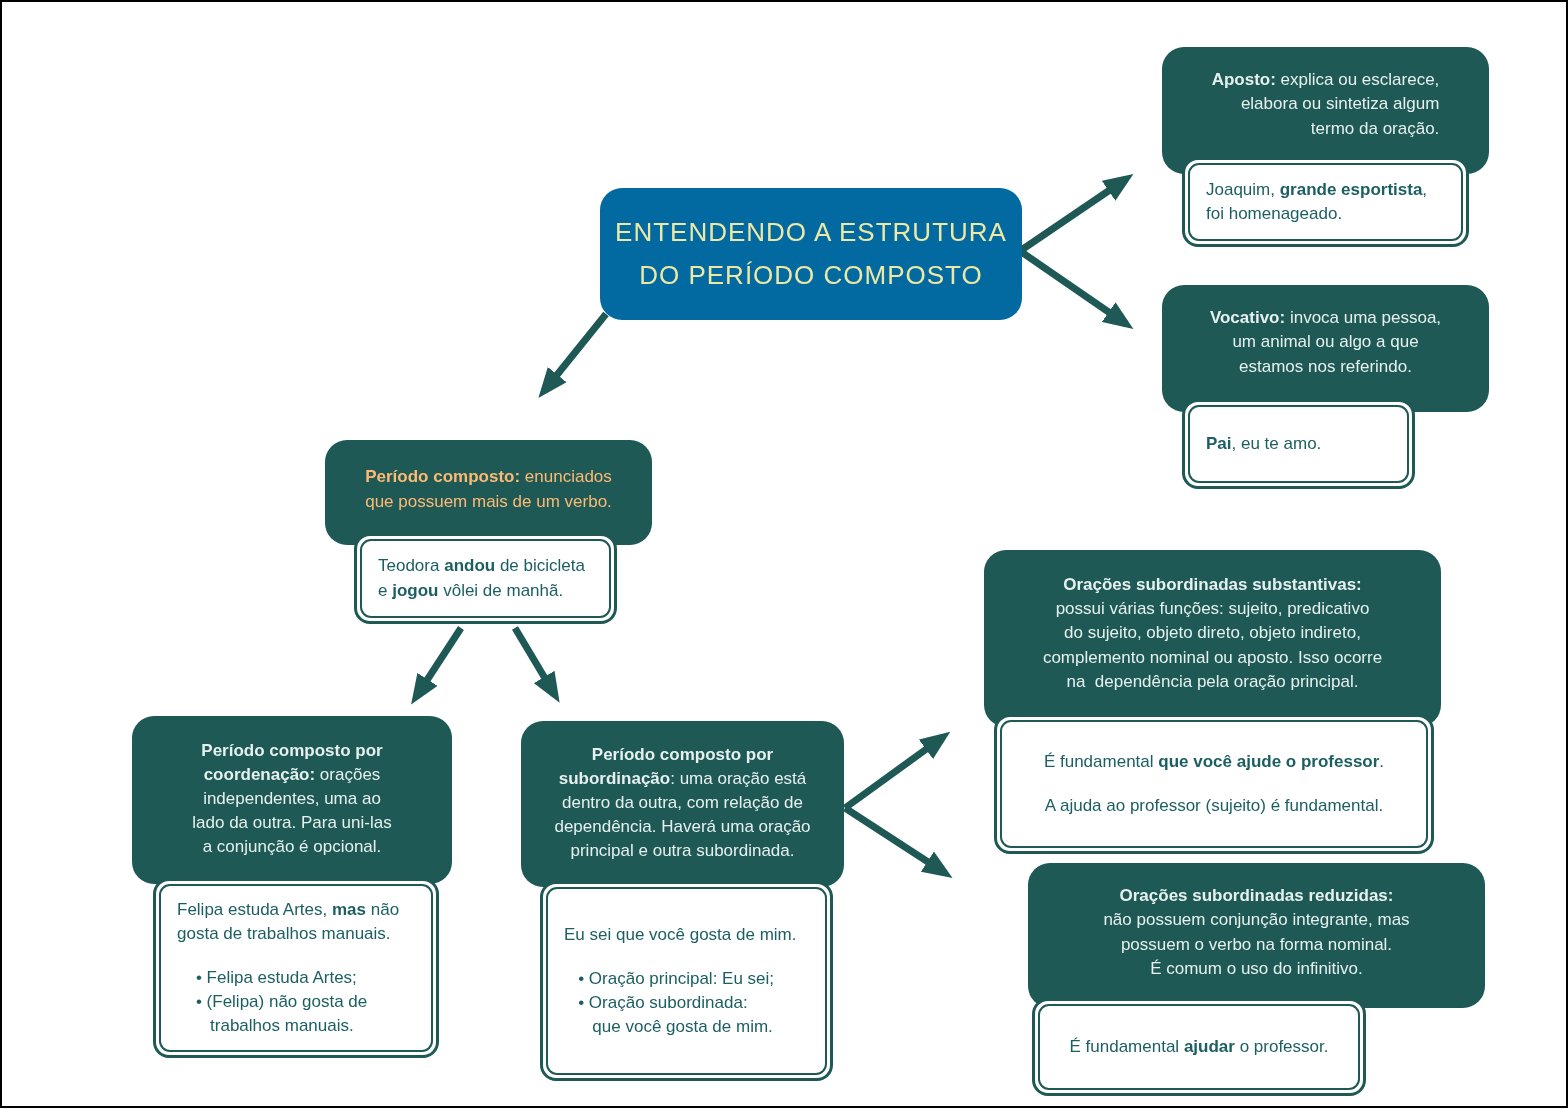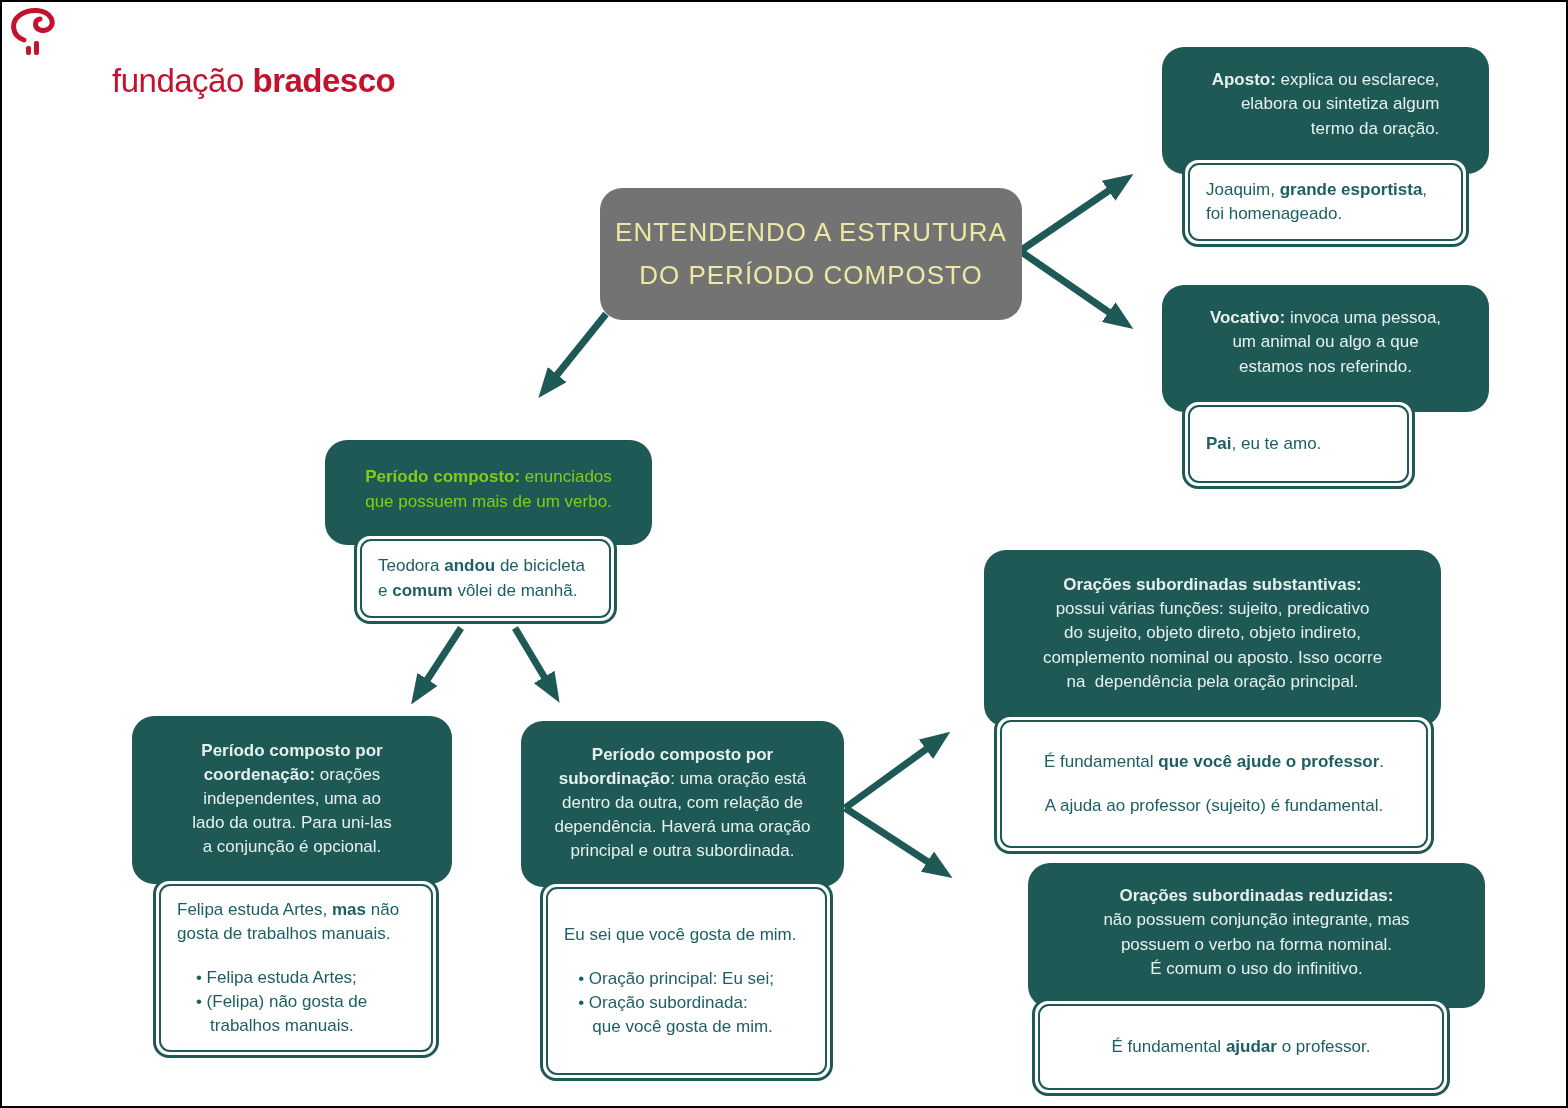--- a/index.html
+++ b/index.html
@@ -62,49 +62,39 @@
   .rp + .rp{margin-top:20px;}
   .ta-left{text-align:left;}
   .ta-center{text-align:center;}
   .white-inner .bold{font-weight:700;}
 </style>
 </head>
 <body>
 
 <div class="page" style="background: rgb(255, 255, 255); border-color: rgb(0, 0, 0);">
 
-  <div class="logo">
-    <svg class="logo-mark" viewBox="0 0 50 56">
-      <path d="M14 34 C2 30 0 16 10 9 C20 2 36 3 41 12 C45 20 38 26 30 24 C24 22 24 14 30 13" fill="none" stroke="#C4122E" stroke-width="5" stroke-linecap="round"></path>
-      <rect x="16" y="40" width="5" height="9" rx="2" fill="#C4122E"></rect>
-      <rect x="24" y="35" width="5" height="14" rx="2" fill="#C4122E"></rect>
-    </svg>
-    <div class="logo-text" style="color: rgb(196, 18, 46);">
-      <span class="lt1">fundação </span><span class="lt2">bradesco</span>
-    </div>
-  </div>
 
   <svg class="arrow-layer" width="1568" height="1108" viewBox="0 0 1568 1108">
     <defs>
       <marker id="ah" markerUnits="userSpaceOnUse" markerWidth="30" markerHeight="24" refX="21" refY="12" orient="auto">
         <path d="M0,0 L30,12 L0,24 Z" fill="#1E5955"></path>
       </marker>
     </defs>
     <g stroke="#1E5955" stroke-width="7" fill="none">
       <line x1="1018" y1="249" x2="1124" y2="177" marker-end="url(#ah)"></line>
       <line x1="1018" y1="249" x2="1124" y2="322" marker-end="url(#ah)"></line>
       <line x1="604" y1="312" x2="542" y2="389" marker-end="url(#ah)"></line>
       <line x1="459" y1="626" x2="414" y2="695" marker-end="url(#ah)"></line>
       <line x1="513" y1="626" x2="553" y2="693" marker-end="url(#ah)"></line>
       <line x1="843" y1="806" x2="941" y2="735" marker-end="url(#ah)"></line>
       <line x1="843" y1="806" x2="943" y2="871" marker-end="url(#ah)"></line>
     </g>
   </svg>
 
-  <div class="title-box teal-bg" style="left: 598px; top: 186px; width: 422px; height: 132px; background: #737373; color: rgb(237, 232, 164);">ENTENDENDO A ESTRUTURA
+  <div class="title-box teal-bg" style="left: 598px; top: 186px; width: 422px; height: 132px; background: #0369a1; color: rgb(237, 232, 164);">ENTENDENDO A ESTRUTURA
 DO PERÍODO COMPOSTO</div>
 
   <div class="dark-box" style="left: 1160px; top: 45px; width: 327px; height: 127px; padding-bottom: 20px; background: rgb(30, 89, 85); color: rgb(230, 240, 239); text-align: right;">
       <div class="rp"><span class="bold">Aposto:</span><span> explica ou esclarece,
 elabora ou sintetiza algum
 termo da oração.</span></div>
     </div>
   <div class="white-box" style="left: 1180px; top: 155px; width: 287px; height: 90px; border: 3px solid rgb(30, 89, 85);">
     <div class="white-inner ta-left" style="border: 2px solid rgb(30, 89, 85); color: rgb(28, 95, 99);">
         <div class="rp"><span>Joaquim, </span><span class="bold">grande esportista</span><span>,
@@ -116,28 +106,28 @@
       <div class="rp"><span class="bold">Vocativo:</span><span> invoca uma pessoa,
 um animal ou algo a que
 estamos nos referindo.</span></div>
     </div>
   <div class="white-box" style="left: 1180px; top: 397px; width: 233px; height: 90px; border: 3px solid rgb(30, 89, 85);">
     <div class="white-inner ta-left" style="border: 2px solid rgb(30, 89, 85); color: rgb(28, 95, 99);">
         <div class="rp"><span class="bold">Pai</span><span>, eu te amo.</span></div>
       </div>
   </div>
 
-  <div class="dark-box" style="left: 323px; top: 438px; width: 327px; height: 105px; padding-bottom: 14px; background: rgb(30, 89, 85); color: #84cc16;">
+  <div class="dark-box" style="left: 323px; top: 438px; width: 327px; height: 105px; padding-bottom: 14px; background: rgb(30, 89, 85); color: #fdba74;">
       <div class="rp"><span class="bold">Período composto:</span><span> enunciados
 que possuem mais de um verbo.</span></div>
     </div>
   <div class="white-box" style="left: 352px; top: 531px; width: 263px; height: 91px; border: 3px solid rgb(30, 89, 85);">
     <div class="white-inner ta-left" style="border: 2px solid rgb(30, 89, 85); color: rgb(28, 95, 99);">
         <div class="rp"><span>Teodora </span><span class="bold">andou</span><span> de bicicleta
-e </span><span class="bold">comum</span><span> vôlei de manhã.</span></div>
+e </span><span class="bold">jogou</span><span> vôlei de manhã.</span></div>
       </div>
   </div>
 
   <div class="dark-box" style="left: 130px; top: 714px; width: 320px; height: 168px; padding-bottom: 10px; background: rgb(30, 89, 85); color: rgb(230, 240, 239);">
       <div class="rp"><span class="bold">Período composto por
 coordenação:</span><span> orações
 independentes, uma ao
 lado da outra. Para uni-las
 a conjunção é opcional.</span></div>
     </div>
@@ -180,19 +170,19 @@
         <div class="rp"><span>A ajuda ao professor (sujeito) é fundamental.</span></div>
       </div>
   </div>
 
   <div class="dark-box" style="left: 982px; top: 861px; width: 457px; height: 145px; padding-bottom: 14px; background: rgb(30, 89, 85); color: rgb(230, 240, 239); margin-left: 44px;">
       <div class="rp"><span class="bold">Orações subordinadas reduzidas:</span><span>
 não possuem conjunção integrante, mas
 possuem o verbo na forma nominal.
 É comum o uso do infinitivo.</span></div>
     </div>
-  <div class="white-box" style="left: 1030px; top: 996px; width: 418px; height: 98px; border: 3px solid rgb(30, 89, 85);">
+  <div class="white-box" style="left: 1030px; top: 996px; width: 334px; height: 98px; border: 3px solid rgb(30, 89, 85);">
     <div class="white-inner ta-center" style="border: 2px solid rgb(30, 89, 85); color: rgb(28, 95, 99);">
         <div class="rp"><span>É fundamental </span><span class="bold">ajudar</span><span> o professor.</span></div>
       </div>
   </div>
 
 </div>
 
 </body></html>

